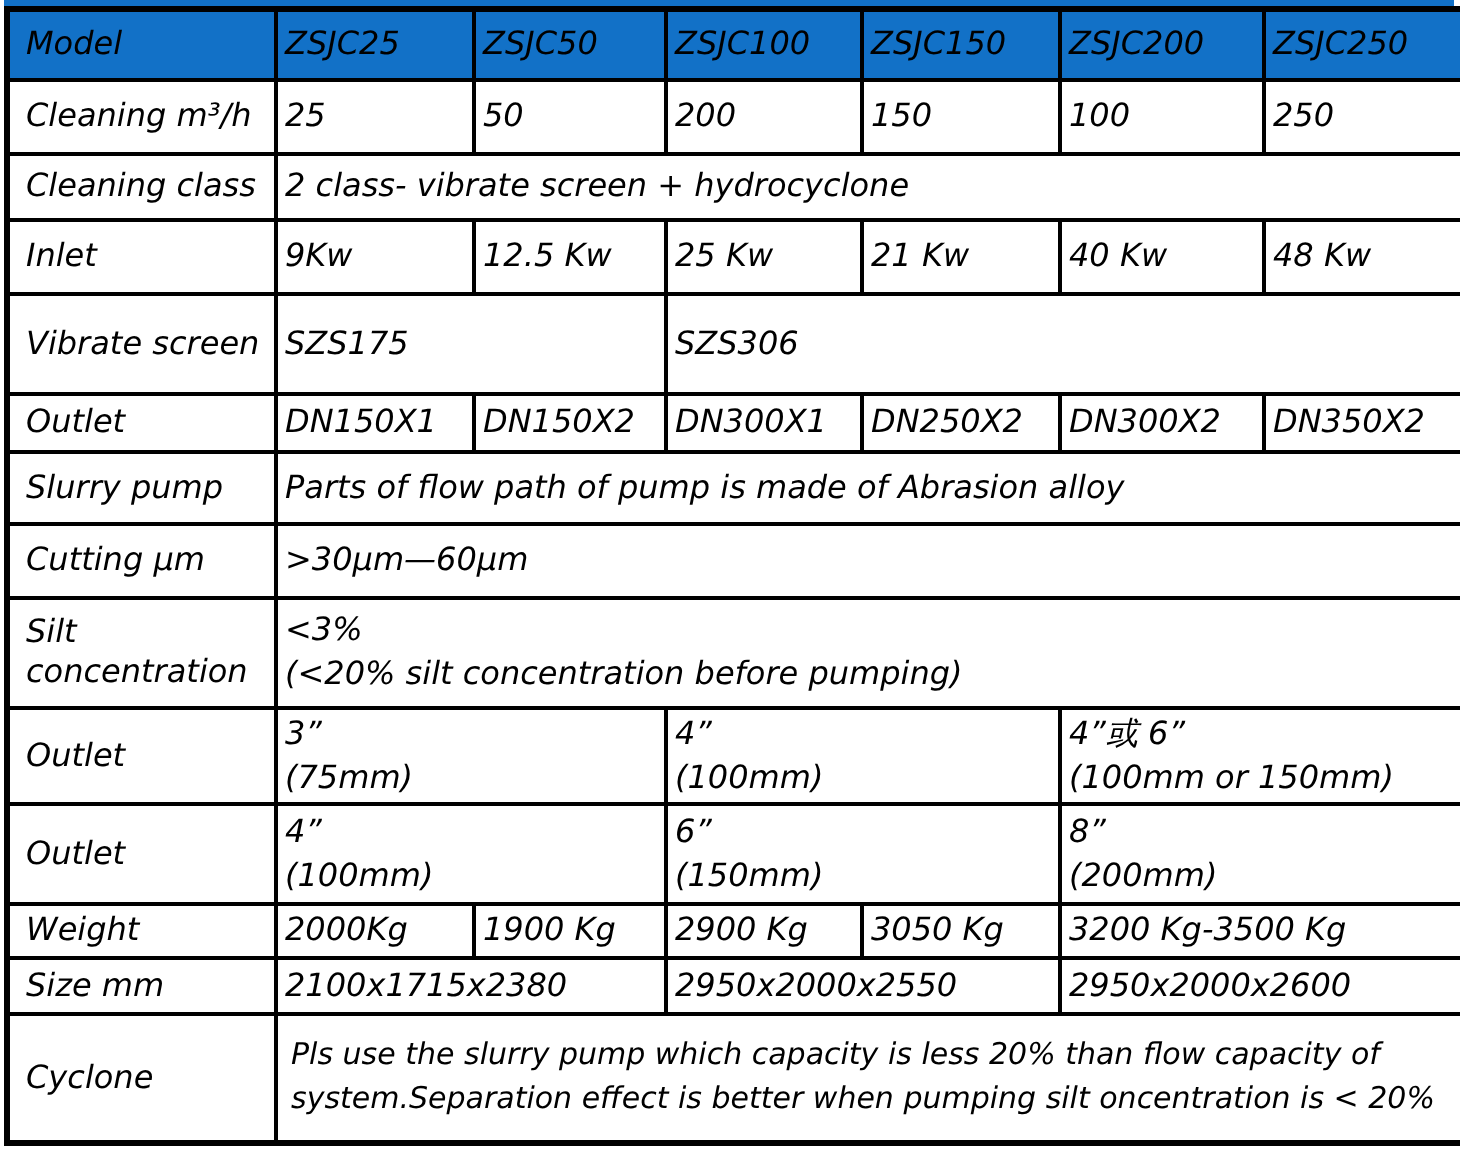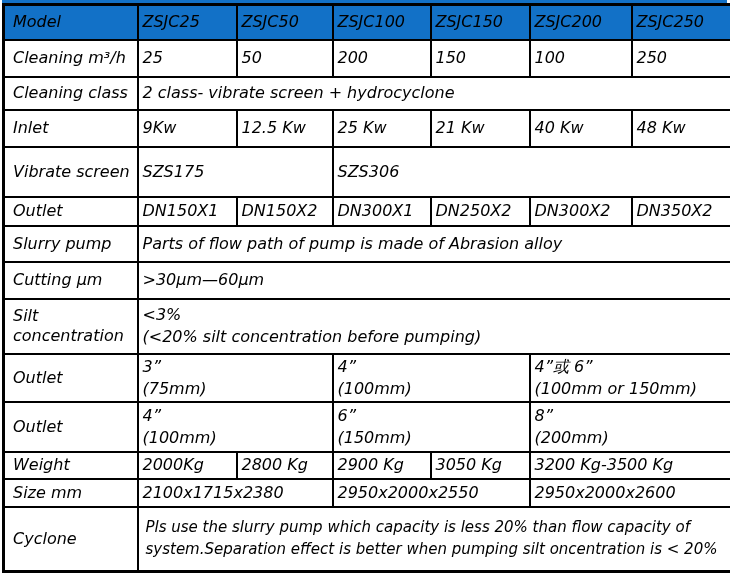--- a/index.html
+++ b/index.html
@@ -165,21 +165,21 @@
       </td>
       <td colspan="2" class="two-line">
         <div>8”</div>
         <div>(200mm)</div>
       </td>
     </tr>
 
     <tr style="height:27px">
       <td class="label">Weight</td>
       <td>2000Kg</td>
-      <td>2800 Kg</td>
+      <td>1900 Kg</td>
       <td>2900 Kg</td>
       <td>3050 Kg</td>
       <td colspan="2">3200 Kg-3500 Kg</td>
     </tr>
 
     <tr style="height:28px">
       <td class="label">Size mm</td>
       <td colspan="2">2100x1715x2380</td>
       <td colspan="2">2950x2000x2550</td>
       <td colspan="2">2950x2000x2600</td>

